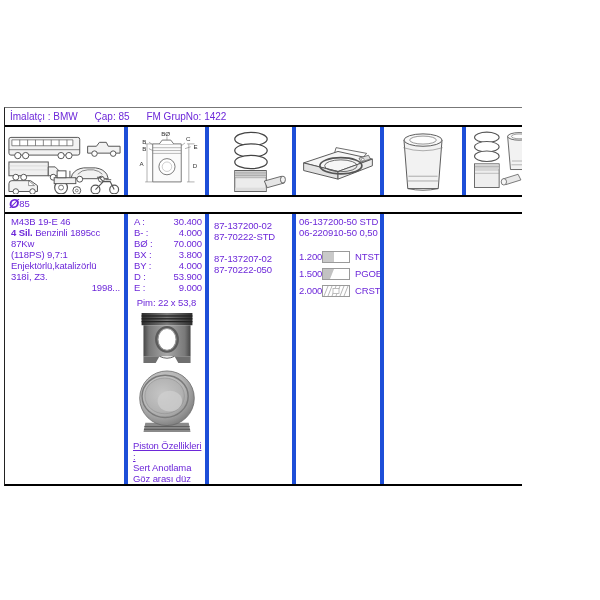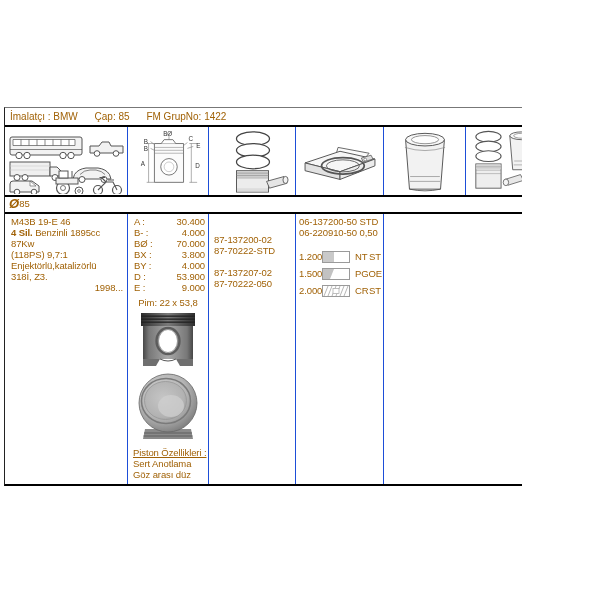--- a/index.html
+++ b/index.html
@@ -1,47 +1,47 @@
 <!DOCTYPE html>
 <html><head>
 <meta charset="utf-8">
 <style>
   html,body{margin:0;padding:0;background:#fff;}
   .page{position:relative;width:522px;height:600px;background:#fff;overflow:hidden;
-        font-family:"Liberation Sans", sans-serif;color:#a16207;}
+        font-family:"Liberation Sans", sans-serif;color:#6d28d9;}
   .catalog{position:absolute;left:4px;top:107px;width:593px;
            border-left:1px solid #222;border-right:1px solid #555;border-top:1px solid #777;
            border-bottom:2px solid #000;background:#fff;}
   .hdr-row{height:17px;border-bottom:2px solid #000;font-size:10px;line-height:17px;
            padding-left:5px;white-space:nowrap;}
   .hdr-row span{margin-right:14px;}
   .icons-row{display:flex;height:68px;border-bottom:2px solid #000;}
   .dia-row{height:15px;border-bottom:2px solid #000;font-size:9.5px;line-height:14px;padding-left:4px;}
   .dia-sym{font-style:italic;font-weight:bold;font-size:13px;vertical-align:-1px;}
   .dia-val{}
   .data-row{display:flex;height:270px;}
-  .cell{border-right:1px solid #1d4ed8;box-sizing:border-box;overflow:hidden;}
+  .cell{border-right:4px solid #1d4ed8;box-sizing:border-box;overflow:hidden;}
   .cell:last-child{border-right:none;flex:1;}
   .ic1{width:123px;} .ic2{width:81px;} .ic3{width:87px;} .ic4{width:88px;}
   .ic5{width:82px;} .ic6{width:75px;}
   .dc1{width:123px;} .dc2{width:81px;} .dc3{width:87px;} .dc4{width:88px;} .dc5{width:157px;}
   .icon-cell{display:flex;align-items:center;justify-content:center;}
   .txt{font-size:9.5px;line-height:11px;letter-spacing:-0.1px;}
   .engine{padding:2px 2px 0 6px;}
   .engine .yr{text-align:right;padding-right:2px;}
   .bold{font-weight:bold;}
   .dims{padding-top:2px;display:flex;flex-direction:column;}
   .dim-row{display:flex;height:11px;padding:0 3px 0 6px;}
   .dim-val{margin-left:auto;}
   .pim{margin-top:4px;text-align:center;}
   .pimg{display:block;margin:5px auto 0 auto;}
   .pimg2{display:block;margin:6px auto 0 auto;}
   .features{margin-top:8px;padding-left:5px;}
   .features .tit{text-decoration:underline;}
-  .parts{padding:20px 0 0 5px;}
+  .parts{padding:6px 0 0 5px;}
   .parts div{min-height:11px;}
   .linercol{padding:2px 0 8px 3px;}
   .ring-rows{margin-top:10px;}
   .ring-row{display:flex;align-items:center;height:17px;padding:0 2px 0 0;font-size:9.5px;}
   .ring-row .sz{width:23px;}
   .ring-row svg{flex:0 0 auto;}
   .ring-row .tp{margin-left:5px;width:15px;}
   .ring-row .mk{margin-left:auto;}
   svg{display:block;}
 </style>

